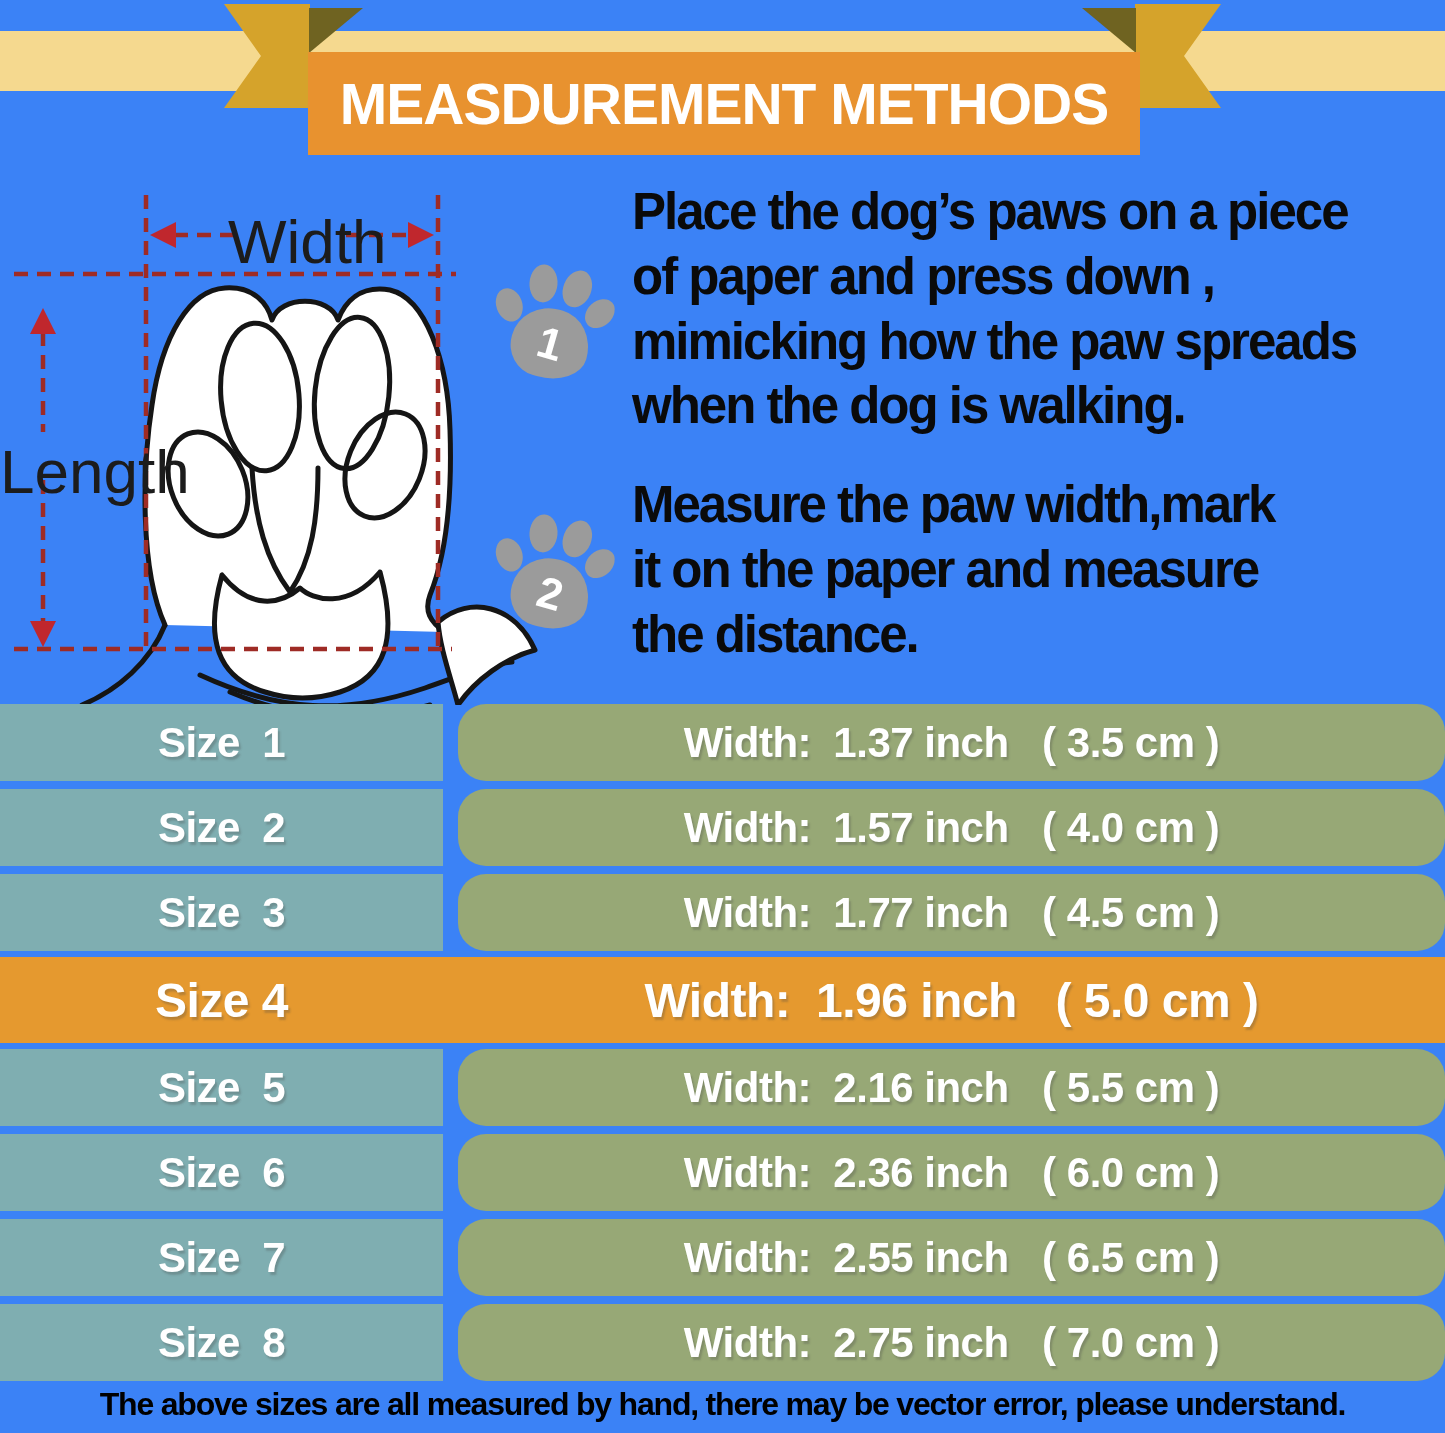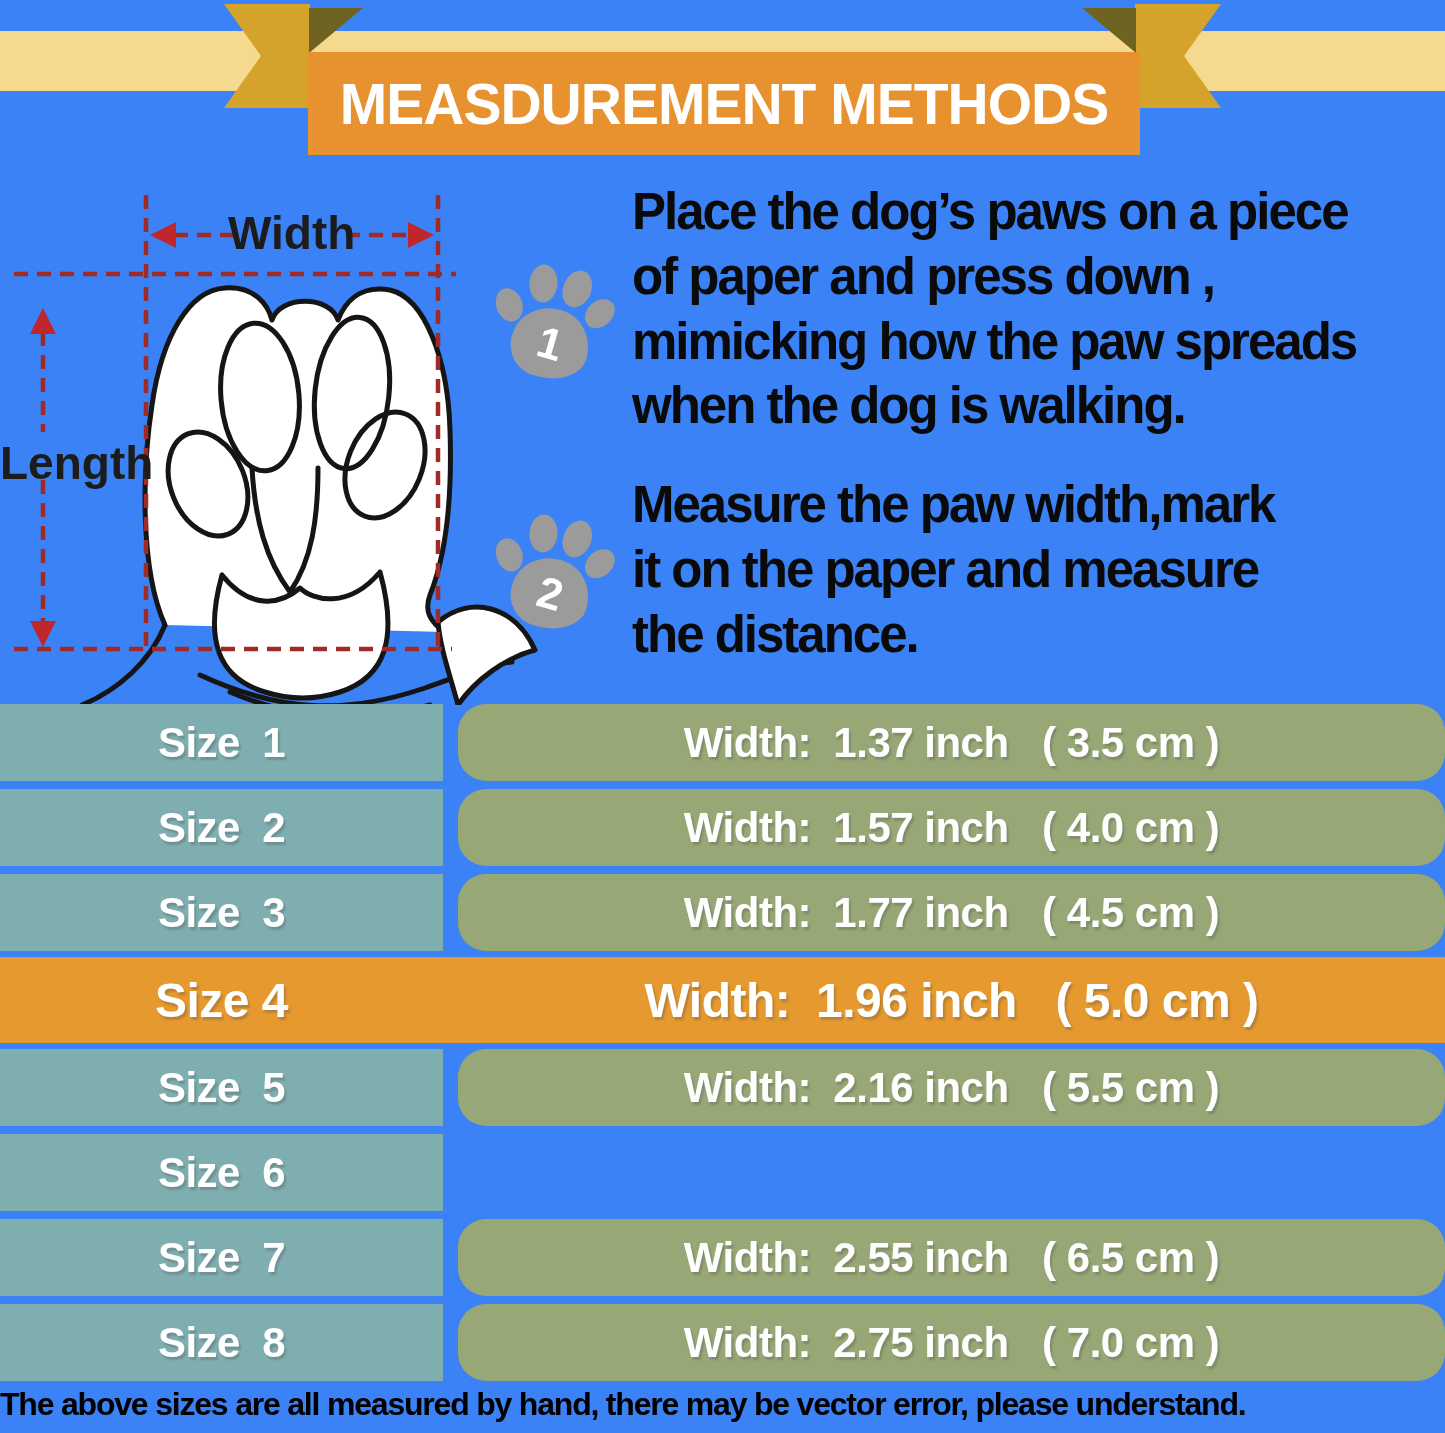--- a/index.html
+++ b/index.html
@@ -18,21 +18,21 @@
   .flag-right{left:1135px;clip-path:polygon(0 0,100% 0,57% 50%,100% 100%,0 100%);}
   .fold{position:absolute;top:8px;width:54px;height:45px;background:var(--fold-dark);}
   .fold-left{left:309px;clip-path:polygon(0 0,100% 0,0 100%);}
   .fold-right{left:1082px;clip-path:polygon(0 0,100% 0,100% 100%);}
   .banner{position:absolute;left:308px;top:52px;width:832px;height:103px;background:var(--banner-orange);
     display:flex;align-items:center;justify-content:center;}
   .banner span{color:#fff;font-size:57px;font-weight:bold;letter-spacing:-1px;}
 
   
   .diagram-svg{position:absolute;left:0;top:170px;}
-  .diagram-label{position:absolute;color:#1c1c1c;font-size:46px;font-weight:700;text-align:center;}
+  .diagram-label{position:absolute;color:#1c1c1c;font-size:62px;font-weight:400;text-align:center;}
   .width-label{left:228px;top:206px;width:124px;}
   .length-label{left:0px;top:436px;width:120px;}
 
   
   .paw-badge{position:absolute;width:115px;height:122px;transform:rotate(16deg);}
   .paw-badge .toe{position:absolute;background:var(--paw-gray);border-radius:50%;}
   .paw-badge .toe-a{left:0;top:42px;width:26px;height:34px;transform:rotate(-35deg);}
   .paw-badge .toe-b{left:26px;top:10px;width:28px;height:38px;transform:rotate(-12deg);}
   .paw-badge .toe-c{left:60px;top:6px;width:28px;height:38px;transform:rotate(6deg);}
   .paw-badge .toe-d{left:90px;top:26px;width:25px;height:33px;transform:rotate(32deg);}
@@ -53,21 +53,21 @@
   .trow{display:flex;height:77px;margin-bottom:8px;}
   .trow .cell{display:flex;align-items:center;justify-content:center;color:#fff;
     font-size:42px;font-weight:bold;letter-spacing:-0.5px;white-space:pre;
     text-shadow:2px 3px 2px rgba(70,70,70,0.28);}
   .trow .cell.size{width:443px;background:var(--row-teal);}
   .trow .cell.width{flex:1;margin-left:15px;background:var(--row-olive);border-radius:28px;}
   .trow.hl{height:86px;background:var(--row-orange);margin-top:-2px;margin-bottom:6px;}
   .trow.hl .cell{background:transparent;font-size:48px;}
 
   
-  .footnote{position:absolute;left:0;top:1386px;width:1445px;color:#000;
+  .footnote{position:absolute;left:0;top:1386px;width:1445px;text-align:center;color:#000;
     font-size:32px;font-weight:bold;letter-spacing:-1.2px;}
 </style>
 </head>
 <body>
 
 <div class="canvas">
 
   <div class="ribbon-strip"></div>
   <div class="flag flag-left"></div>
   <div class="flag flag-right"></div>
@@ -166,20 +166,21 @@
     <div class="trow hl">
       <div class="cell size">Size 4</div>
       <div class="cell width">Width:  1.96 inch   ( 5.0 cm )</div>
     </div>
     <div class="trow">
       <div class="cell size">Size  5</div>
       <div class="cell width">Width:  2.16 inch   ( 5.5 cm )</div>
     </div>
     <div class="trow">
       <div class="cell size">Size  6</div>
+      <div class="cell width">Width:  2.36 inch   ( 6.0 cm )</div>
     </div>
     <div class="trow">
       <div class="cell size">Size  7</div>
       <div class="cell width">Width:  2.55 inch   ( 6.5 cm )</div>
     </div>
     <div class="trow">
       <div class="cell size">Size  8</div>
       <div class="cell width">Width:  2.75 inch   ( 7.0 cm )</div>
     </div>
   </div>

